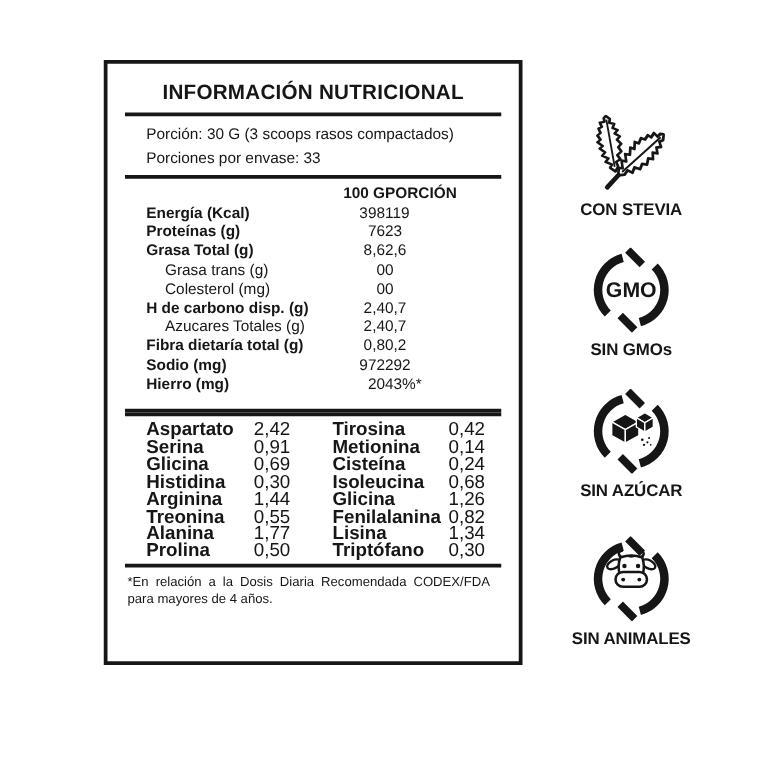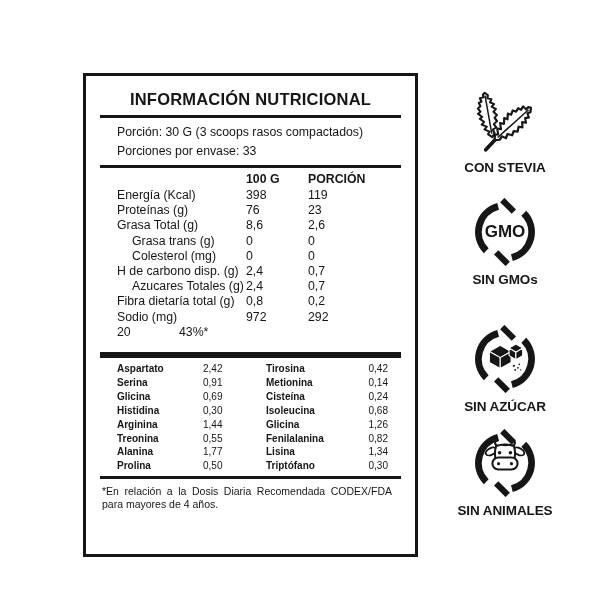--- a/index.html
+++ b/index.html
@@ -3,50 +3,50 @@
 <meta charset="utf-8">
 <style>
   html,body{margin:0;padding:0;}
   body{
     width:610px;height:610px;position:relative;overflow:hidden;
     background:#ffffff;color:#161616;
     font-family:"Liberation Sans",sans-serif;
     -webkit-font-smoothing:antialiased;
   }
   .label-box{
-    position:absolute;left:83px;top:73px;width:335px;height:484px;
+    position:absolute;left:83px;top:48px;width:335px;height:484px;
     border:3px solid #161616;box-sizing:border-box;
     padding:10px 14px 0;
   }
   .title{font-size:16.5px;font-weight:bold;text-align:center;line-height:20px;margin:3px 0 6px;letter-spacing:.2px;}
   .rule{height:3px;background:#161616;}
   .rule-gap{margin-top:12px;}
   .rule-gap2{margin-top:3px;}
   .serving{font-size:12.3px;line-height:19px;margin:5px 1px 4px 17px;}
   .nrow{display:flex;font-size:12.3px;line-height:15.2px;margin:0 13px 0 17px;white-space:nowrap;}
   .nrow.hdr{font-weight:bold;margin-top:4px;margin-bottom:1px;line-height:15px;}
   .nname{flex:1;min-width:0;overflow:visible;}
-  .nrow.bold .nname{font-weight:normal;}
+  .nrow.bold .nname{font-weight:bold;}
   .nrow.indent .nname{padding-left:15px;font-weight:normal;}
-  .nv1{width:62px;}
+  .nv1{width:62px;text-align:right;}
   .nv2{width:80px;text-align:left;}
   .amino-title{font-size:14px;font-weight:bold;text-align:center;line-height:19px;margin:5px 0 4px;}
-  .amino{margin:4px 13px 0 17px;font-size:10px;line-height:13.9px;}
+  .amino{margin:4px 13px 0 17px;font-size:15px;line-height:13.9px;}
   .arow{display:flex;white-space:nowrap;}
   .an1{width:86px;font-weight:bold;}
   .av1{width:44px;}
   .an2{width:88px;margin-left:auto;font-weight:bold;}
   .av2{width:34px;text-align:right;}
   .footnote{font-size:10.5px;line-height:13px;text-align:justify;margin:6px 9px 0 2px;}
   .badge{position:absolute;left:437px;width:136px;text-align:center;}
   .badge svg{display:inline-block;vertical-align:top;}
   .badge-label{font-size:13.5px;font-weight:bold;letter-spacing:-.1px;margin-top:6px;white-space:nowrap;}
   .b1{top:84px;} .b1 .badge-label{margin-top:2px;}
   .b2{top:198px;}
-  .b3{top:325px;}
+  .b3{top:311px;}
   .b4{top:429px;}
 </style>
 </head>
 <body>
 
 <div class="label-box">
   <div class="title">INFORMACIÓN NUTRICIONAL</div>
   <div class="rule"></div>
 
   <div class="serving">
@@ -100,20 +100,21 @@
       <span class="nname">Fibra dietaría total (g)</span>
       <span class="nv1">0,8</span>
       <span class="nv2">0,2</span>
     </div>
   <div class="nrow bold">
       <span class="nname">Sodio (mg)</span>
       <span class="nv1">972</span>
       <span class="nv2">292</span>
     </div>
   <div class="nrow bold">
+      <span class="nname">Hierro (mg)</span>
       <span class="nv1">20</span>
       <span class="nv2">43%*</span>
     </div>
 
   <div class="rule rule-gap"></div>
   <div class="rule"></div>
 
   <div class="amino">
     <div class="arow">
         <span class="an1">Aspartato</span>

